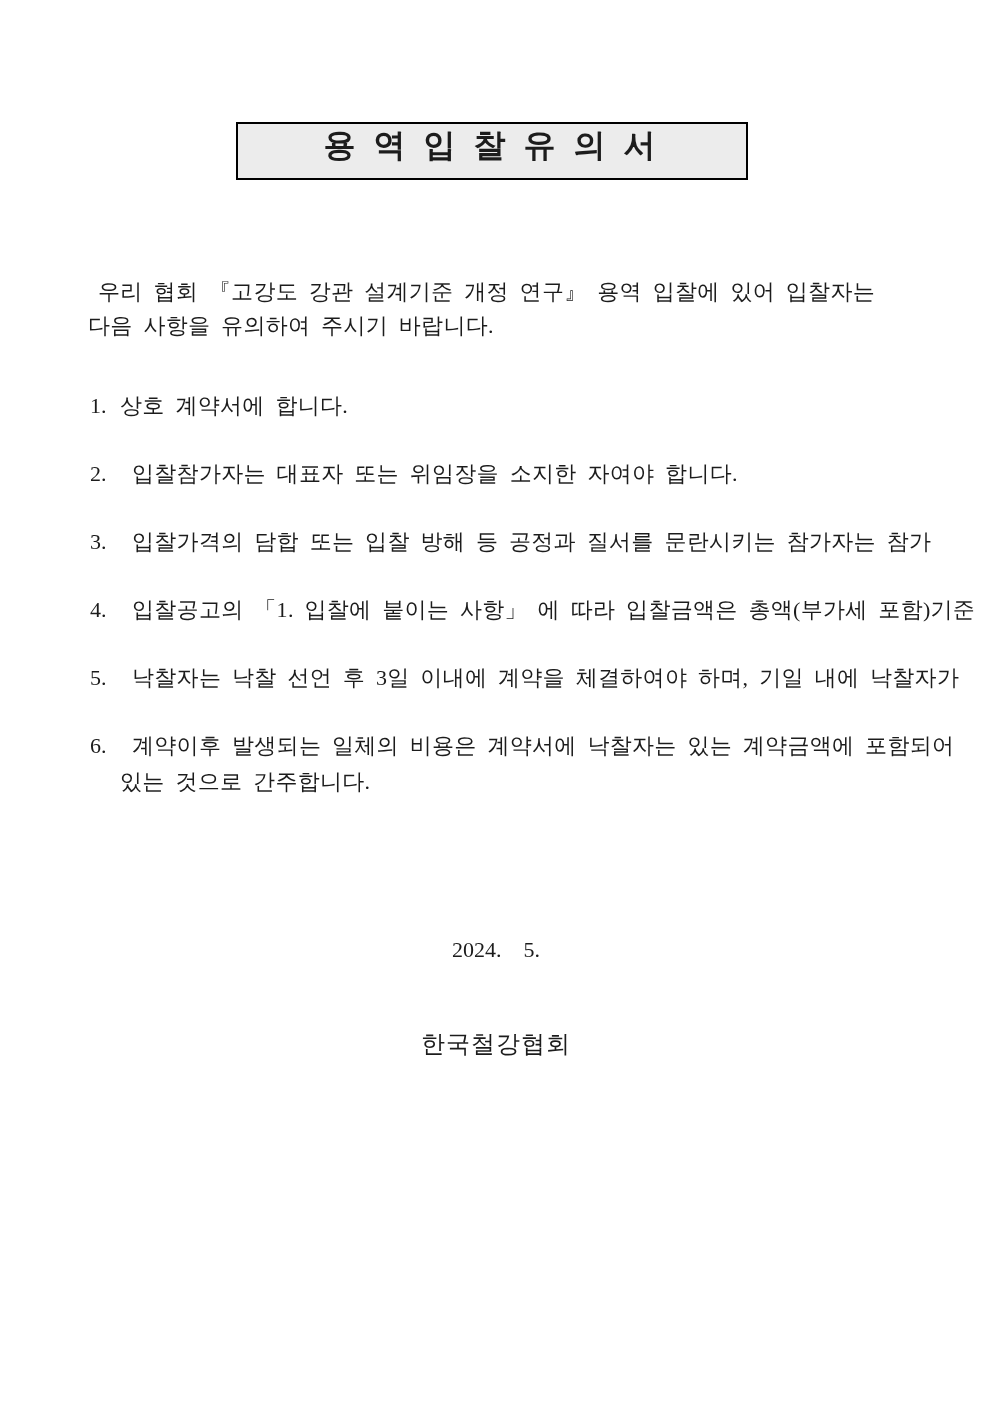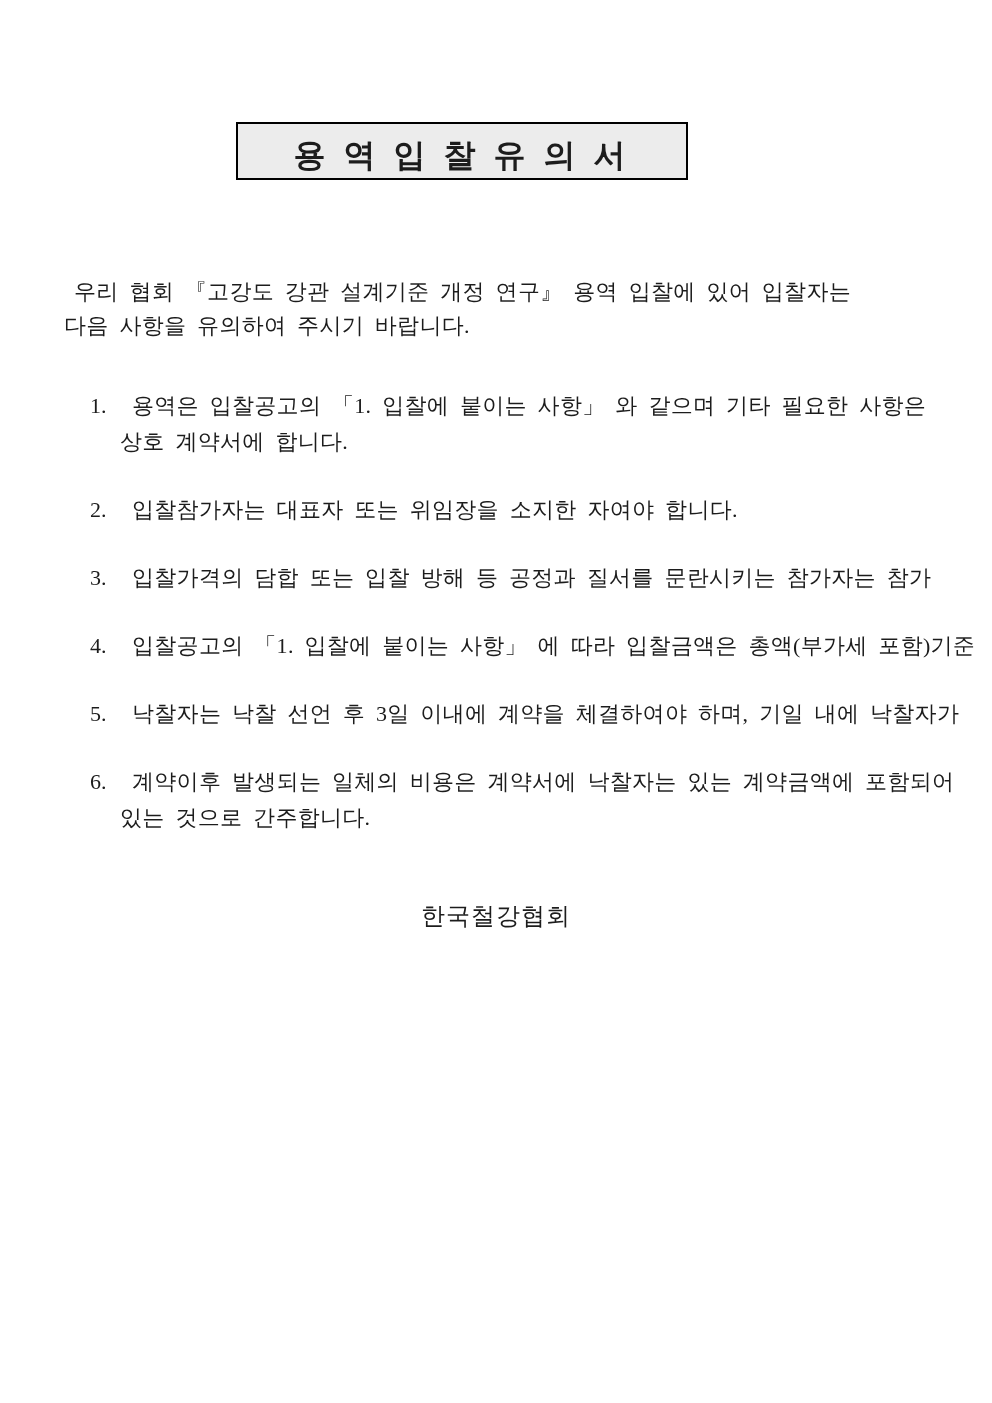--- a/index.html
+++ b/index.html
@@ -18,38 +18,38 @@
     font-family: "Liberation Serif", "DejaVu Serif", serif;
     overflow: hidden;
   }
   .page {
     position: relative;
     width: 992px;
     height: 1403px;
   }
   
   .title-box {
-    width: 452px;
+    width: 512px;
     height: 58px;
     margin: 122px 0 0 236px;
     background: var(--title-box-bg);
     border: 2px solid var(--title-box-border);
     display: flex;
-    align-items: flex-end;
+    align-items: flex-start;
     justify-content: center;
   }
   .title-box .title-text {
     font-size: 32px;
     font-weight: bold;
     letter-spacing: 5px;
     white-space: pre;
   }
   
   .intro {
-    margin: 95px 60px 0 64px;
+    margin: 95px 60px 0 88px;
     font-size: 22px;
     line-height: 34px;
   }
   .line {
     white-space: nowrap;
     word-spacing: 5px;
     letter-spacing: 0.3px;
   }
   .intro .line-first { text-indent: 10px; }
   
@@ -96,21 +96,20 @@
 
   <div class="intro">
     <div class="line line-first">우리 협회 『고강도 강관 설계기준 개정 연구』 용역 입찰에 있어 입찰자는</div>
     <div class="line">다음 사항을 유의하여 주시기 바랍니다.</div>
   </div>
 
   <ol class="notice-list">
 
     <li class="notice-item">
       <span class="item-number">1.</span>
-      <div class="line line-first">용역은 입찰공고의 「1. 입찰에 붙이는 사항」 와 같으며 기타 필요한 사항은</div>
       <div class="line">상호 계약서에 합니다.</div>
     </li>
 
     <li class="notice-item">
       <span class="item-number">2.</span>
       <div class="line line-first">입찰참가자는 대표자 또는 위임장을 소지한 자여야 합니다.</div>
     </li>
 
     <li class="notice-item">
       <span class="item-number">3.</span>
@@ -128,16 +127,17 @@
     </li>
 
     <li class="notice-item">
       <span class="item-number">6.</span>
       <div class="line line-first">계약이후 발생되는 일체의 비용은 계약서에 낙찰자는 있는 계약금액에 포함되어</div>
       <div class="line">있는 것으로 간주합니다.</div>
     </li>
 
   </ol>
 
+  <div class="doc-date">2024.    5.</div>
 
   <div class="org-name">한국철강협회</div>
 
 </div>
 
 </body></html>

